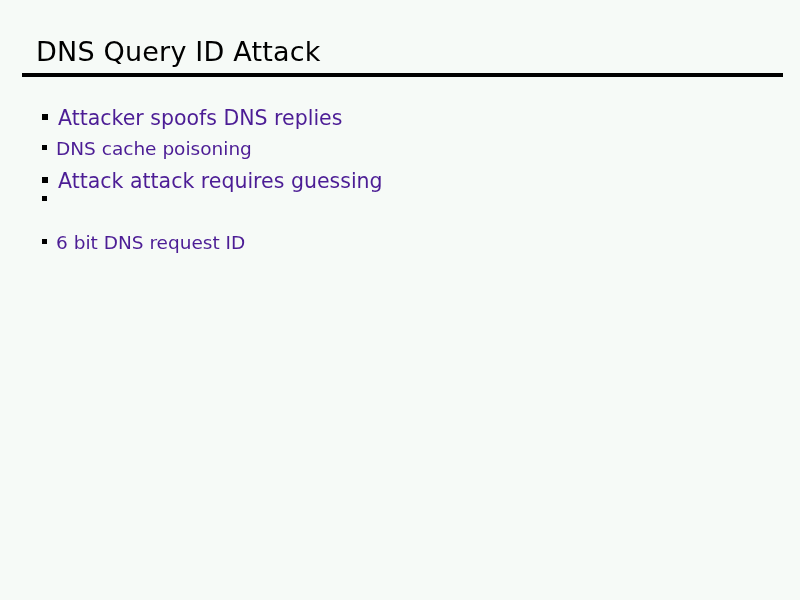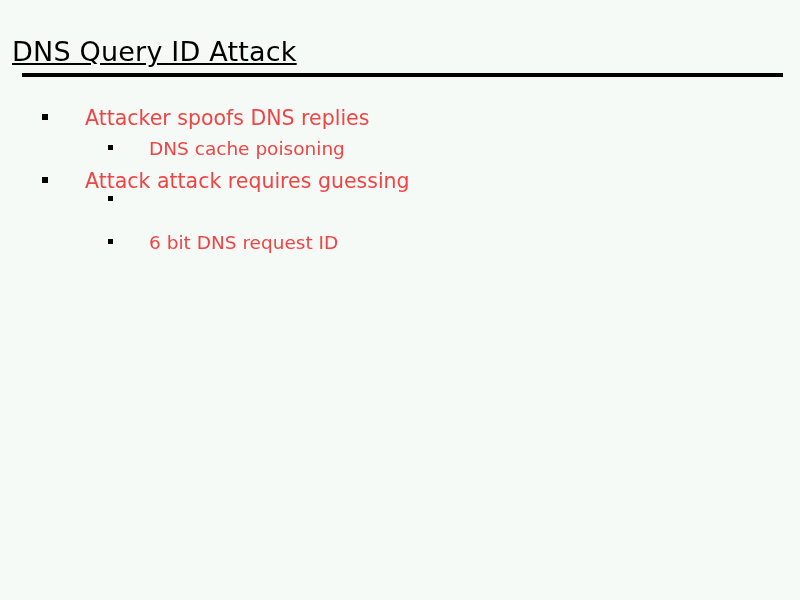--- a/index.html
+++ b/index.html
@@ -17,24 +17,23 @@
   .slide {
     position: relative;
     width: 800px;
     height: 600px;
     background: #f6faf7;
   }
 
   
   .title-block {
     position: absolute;
-    left: 12px;
+    left: 36px;
     top: 36px;
     width: 760px;
-    text-decoration: underline;
   }
   .slide-title {
     font-family: "DejaVu Sans", sans-serif;
     font-size: 27px;
     line-height: 32px;
     color: #000000;
     letter-spacing: 0.2px;
     white-space: nowrap;
   }
   .title-rule {
@@ -50,30 +49,29 @@
   .body-block {
     position: absolute;
     left: 0;
     top: 106px;
     width: 800px;
   }
 
   .bullet-row {
     display: flex;
     align-items: baseline;
-    color: #ef4444;
-    gap: 27px;
+    color: #4c1d95;
   }
 
   .bullet-row.level-1 {
     padding-left: 42px;
     height: 32px;
   }
   .bullet-row.level-2 {
-    padding-left: 108px;
+    padding-left: 42px;
     height: 31px;
     text-align: center;
   }
 
   .bullet-marker {
     flex: 0 0 auto;
     display: inline-block;
     background: #000000;
     position: relative;
   }

